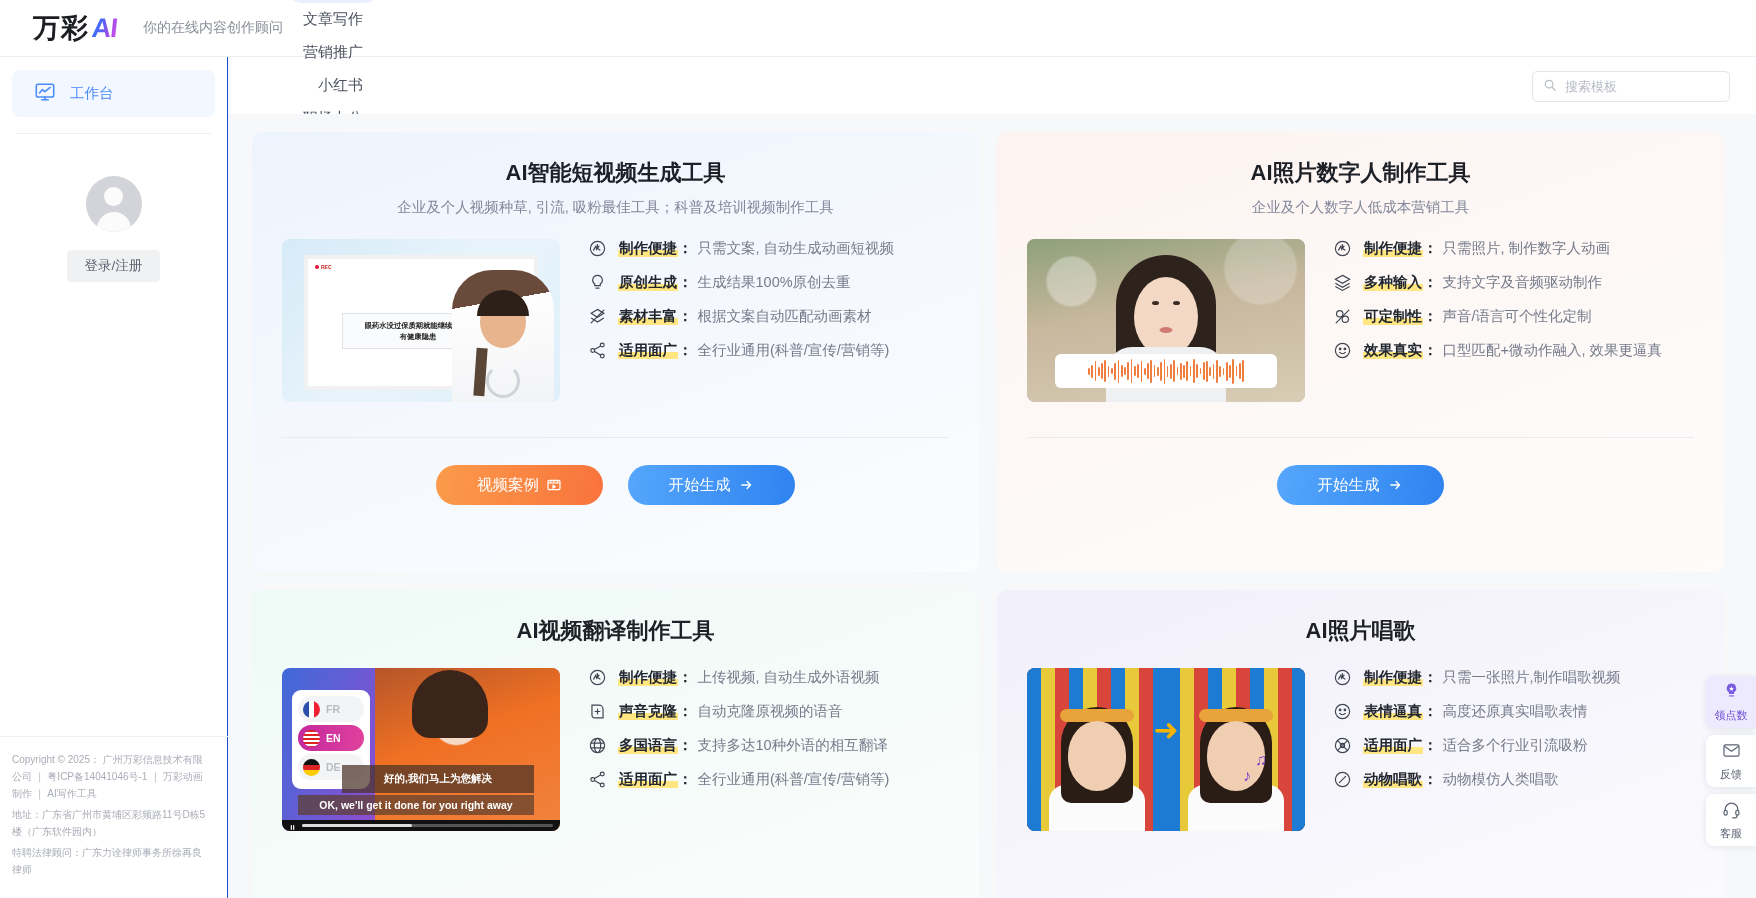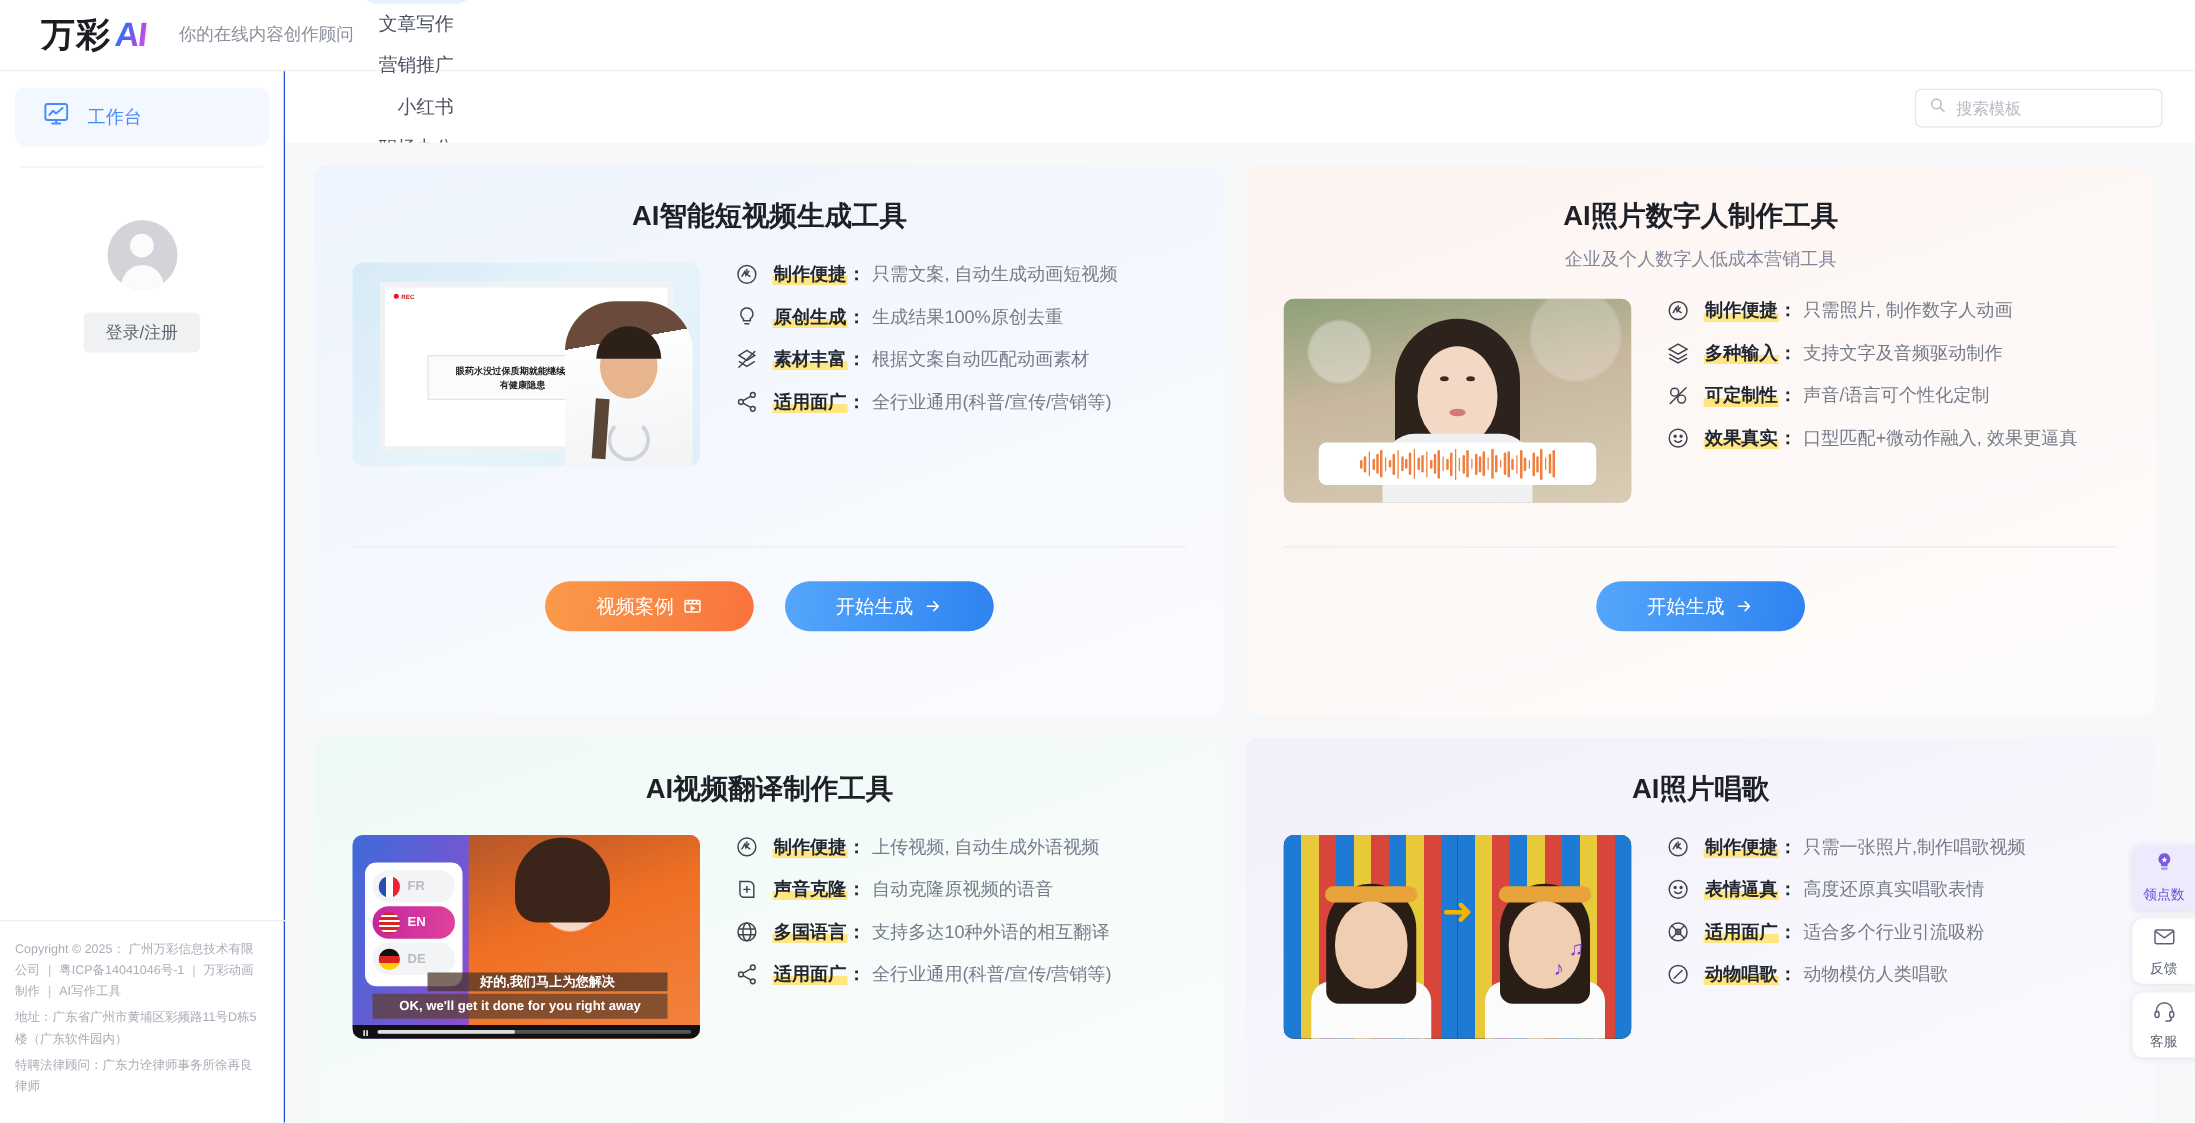--- a/index.html
+++ b/index.html
@@ -179,21 +179,21 @@
     background: radial-gradient(ellipse at 44% 30%, #f6d9c4 0 17%, transparent 18%),
                 linear-gradient(160deg,#b5562a 0%,#f07023 42%,#f2833f 100%); }
   .th3 .hair3 { position:absolute; right:72px; top:2px; width:76px; height:68px; border-radius:38px 38px 18px 18px; background:#3b251b;}
   .th3 .langbox { position:absolute; left:10px; top:22px; width:78px; height:99px; background:#fff; border-radius:9px; padding:6px 6px;}
   .th3 .lang { height:26px; border-radius:13px; display:flex; align-items:center; padding-left:5px; margin-bottom:3px; }
   .th3 .lang.on { background: linear-gradient(95deg,#c3279e,#e0429c); }
   .th3 .lang.off { background: #f3f4f6; }
   .th3 .flag { width:17px; height:17px; border-radius:50%; flex:none; }
   .th3 .lbl { margin-left:6px; font-size:10.5px; font-weight:700; color:#b9bcc3;}
   .th3 .lang.on .lbl { color:#fff; }
-  .th3 .cap1 { position:absolute; left:60px; right:26px; bottom:38px; height:15px; background:rgba(72,50,38,.72);
+  .th3 .cap1 { position:absolute; left:60px; right:26px; bottom:38px; height:28px; background:rgba(72,50,38,.72);
                display:flex; align-items:center; justify-content:center; color:#fff; font-size:10.5px; font-weight:700;}
   .th3 .cap2 { position:absolute; left:16px; right:26px; bottom:16px; height:20px; background:rgba(92,63,46,.72);
                display:flex; align-items:center; justify-content:center; color:#fff; font-size:10.5px; font-weight:700;}
   .th3 .ctrl { position:absolute; left:0; right:0; bottom:0; height:11px; background:#111; display:flex; align-items:center; padding:0 7px;}
   .th3 .pbar { flex:1; height:3px; background:#555; margin-left:6px; border-radius:2px; position:relative;}
   .th3 .pbar i { position:absolute; left:0; top:0; bottom:0; width:44%; background:#ddd; border-radius:2px;}
 
   .th4 { background:#111; }
   .th4 .half { position:absolute; top:0; bottom:0; width:50%; }
   .th4 .half.l { left:0; background: repeating-linear-gradient(90deg,#1d7bd4 0 14px,#e8c93a 14px 28px,#d8453a 28px 42px); }
@@ -281,20 +281,21 @@
     </span>
     <span class="search-ph">搜索模板</span>
   </div>
 </div>
 
 <div class="content">
   <div class="grid">
 
     <div class="card c1">
       <div class="card-title">AI智能短视频生成工具</div>
+      <div class="card-sub">企业及个人视频种草, 引流, 吸粉最佳工具；科普及培训视频制作工具</div>
       <div class="card-body">
         <div class="thumb th1">
           <div class="slide">
             <div class="rec"><span class="dot"></span><span>REC</span></div>
             <div class="txtbox">
               <span>眼药水没过保质期就能继续用吗?</span>
               <span>有健康隐患</span>
             </div>
           </div>
           <div class="doc"></div>

